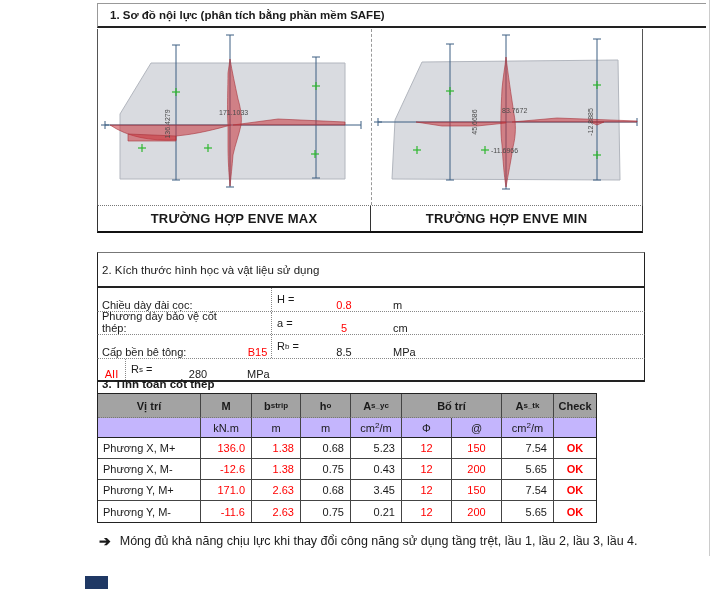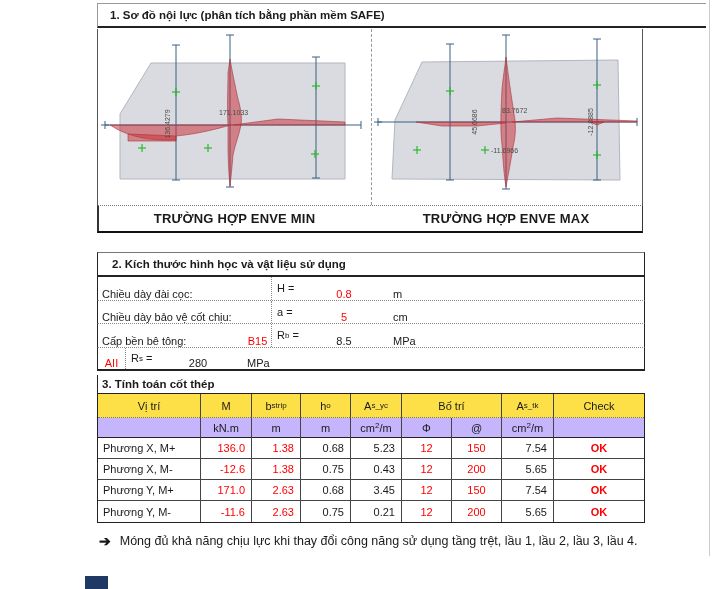--- a/index.html
+++ b/index.html
@@ -34,51 +34,51 @@
     width:273px;display:flex;align-items:center;justify-content:center;
     font-weight:bold;font-size:13px;letter-spacing:.2px;box-sizing:border-box;
   }
   .caption-cell.right{border-left:1px solid #333}
 
   svg text{font-family:"Liberation Sans",sans-serif;font-size:7px;fill:#4a4a4a}
 
   
   .sec2{left:97px;top:252px;width:548px}
   .sec2-title{
-    height:25px;border-top:1px solid #777;border-left:1.5px solid #222;border-right:1.5px solid #222;
-    border-bottom:2px solid #222;display:flex;align-items:center;padding-left:14px;
-    font-weight:bold;font-size:11.5px;box-sizing:border-box;
+    height:36px;border-top:1px solid #777;border-left:1.5px solid #222;border-right:1.5px solid #222;
+    border-bottom:2px solid #222;display:flex;align-items:center;padding-left:4px;
+    font-weight:normal;font-size:11.5px;box-sizing:border-box;
   }
   .sec2-row{
     height:23.5px;display:flex;align-items:flex-end;font-size:11px;box-sizing:border-box;
     border-left:1.5px solid #222;border-right:1.5px solid #222;border-bottom:1px dotted #888;
   }
   .sec2-row:last-child{border-bottom:2px solid #222}
   .c-label{width:142px;padding-left:4px}
   .c-name{width:27px;text-align:center;color:#ff0000}
   .c-sym{width:52px;border-left:1px dotted #888;padding-left:5px;height:100%;display:flex;align-items:center;box-sizing:border-box}
   .c-sym sub{font-size:8px}
   .c-val{width:42px;text-align:center}
   .c-val.red{color:#ff0000}
   .c-unit{padding-left:28px}
 
   
-  .sec3{left:97px;top:375px;width:548px}
+  .sec3{left:97px;top:375px;width:500px}
   .sec3-title{
     height:18px;border-left:1.5px solid #222;display:flex;align-items:center;padding-left:4px;
     font-weight:bold;font-size:11.5px;box-sizing:border-box;
   }
   .tbl{border:1.5px solid #222;box-sizing:border-box}
   .trow{display:flex;box-sizing:border-box}
   .tcell{
     box-sizing:border-box;border-left:1px solid #444;display:flex;align-items:center;justify-content:center;
     font-size:11px;overflow:hidden;
   }
   .tcell:first-child{border-left:none}
-  .hdr1{height:24px;background:#fde047;font-weight:normal;border-bottom:1px dotted #777}
+  .hdr1{height:24px;background:#a3a3a3;font-weight:bold;border-bottom:1px dotted #777}
   .hdr2{height:20px;background:#c4b5fd;border-bottom:1.5px solid #222}
   .drow{height:21px;border-bottom:1px solid #444}
   .drow:last-child{border-bottom:none}
   .c0{width:102px}.c1{width:51px}.c2{width:49px}.c3{width:50px}.c4{width:51px}
   .c5{width:50px}.c6{width:50px}.c56{width:100px}.c7{width:52px}.c8{flex:1}
   .left-pad{justify-content:flex-start;padding-left:5px}
   .num{justify-content:flex-end;padding-right:6px}
   .red{color:#ff0000}
   .ok{color:#ff0000;font-weight:bold}
   .tcell sub{font-size:8px}
@@ -184,36 +184,36 @@
       </g>
       <text x="130" y="84">83.7672</text>
       <text x="119" y="124">-11.6966</text>
       <text x="105" y="93" transform="rotate(-90 105,93)" text-anchor="middle">45.6686</text>
       <text x="221" y="93" transform="rotate(-90 221,93)" text-anchor="middle">-12.8885</text>
     </svg>
   </div>
 </div>
 
 <div class="abs caption-row">
+  <div class="caption-cell">TRƯỜNG HỢP ENVE MAX</div>
   <div class="caption-cell right">TRƯỜNG HỢP ENVE MIN</div>
-  <div class="caption-cell">TRƯỜNG HỢP ENVE MAX</div>
 </div>
 
 <div class="abs sec2">
   <div class="sec2-title">2. Kích thước hình học và vật liệu sử dụng</div>
 
   <div class="sec2-row">
     <span class="c-label">Chiều dày đài cọc:</span>
     <span class="c-name"></span>
     <span class="c-sym"><span>H</span>&nbsp;<span>=</span></span>
     <span class="c-val red">0.8</span>
     <span class="c-unit">m</span>
   </div>
   <div class="sec2-row">
-    <span class="c-label">Chiều dày bảo vệ cốt chịu:</span>
+    <span class="c-label">Phương dày bảo vệ cốt thép:</span>
     <span class="c-name"></span>
     <span class="c-sym"><span>a</span>&nbsp;<span>=</span></span>
     <span class="c-val red">5</span>
     <span class="c-unit">cm</span>
   </div>
   <div class="sec2-row">
     <span class="c-label">Cấp bền bê tông:</span>
     <span class="c-name">B15</span>
     <span class="c-sym"><span>R</span><sub>b</sub>&nbsp;<span>=</span></span>
     <span class="c-val">8.5</span>

